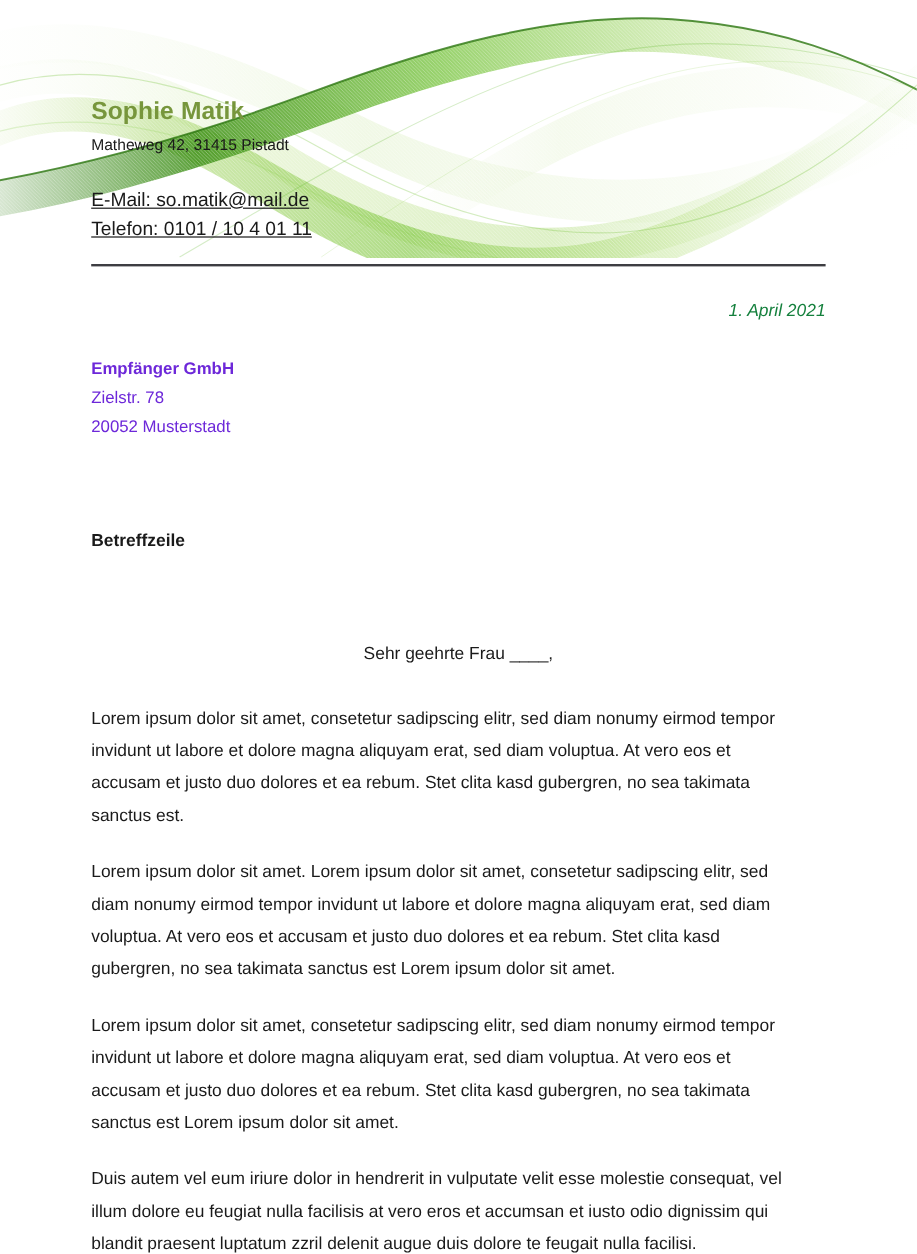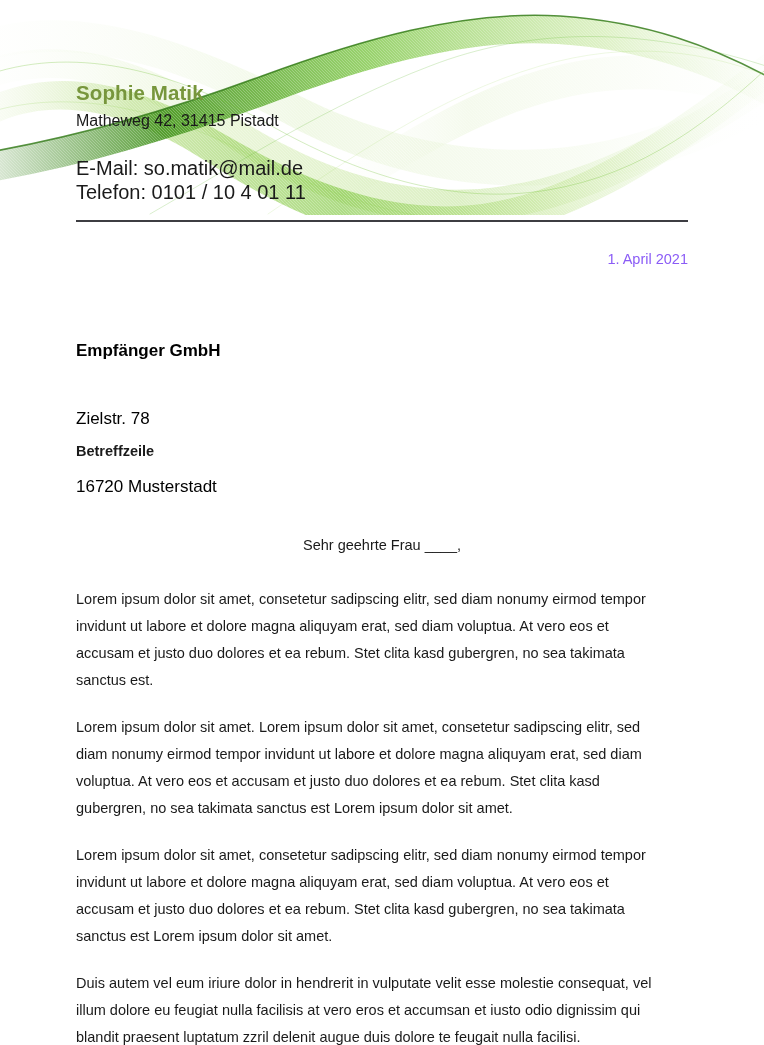--- a/index.html
+++ b/index.html
@@ -41,67 +41,68 @@
   }
   #sender-name {
     font-size: 20.5px;
     font-weight: bold;
     color: #77963c;
     letter-spacing: 0.1px;
     line-height: 26px;
     margin: 0 0 4px 0;
   }
   #sender-address {
-    font-size: 16px;
+    font-size: 13px;
     line-height: 22px;
     margin: 0;
     color: #1a1a1a;
   }
   #sender-contact {
     margin-top: 24px;
   }
   #sender-contact .contact-line {
-    font-size: 20px;
+    font-size: 16px;
     line-height: 24px;
     color: #1a1a1a;
+    text-decoration: underline;
   }
 
   
   #header-divider {
     position: absolute;
     left: 76px;
     top: 220px;
     width: 612px;
     height: 2px;
     background: #3d3d42;
   }
 
   
   #letter-date {
     position: absolute;
     right: 76px;
     top: 249px;
     font-size: 14.5px;
     line-height: 20px;
     text-align: right;
-    color: #8b5cf6;
+    color: #15803d;
+    font-style: italic;
   }
 
   
   #recipient-block {
     position: absolute;
     left: 76px;
     top: 295px;
     width: 400px;
   }
   #recipient-block .recipient-line {
-    font-size: 17px;
+    font-size: 14px;
     line-height: 24px;
-    color: #000000;
-    margin-top: 44px;
+    color: #6d28d9;
   }
   #recipient-block .recipient-line.is-bold {
     font-weight: bold;
   }
 
   
   #subject-line {
     position: absolute;
     left: 76px;
     top: 440px;
@@ -245,21 +246,21 @@
   </div>
 </div>
 
 <div id="header-divider"></div>
 
 <div id="letter-date">1. April 2021</div>
 
 <div id="recipient-block">
   <div class="recipient-line is-bold">Empfänger GmbH</div>
   <div class="recipient-line">Zielstr. 78</div>
-  <div class="recipient-line">16720 Musterstadt</div>
+  <div class="recipient-line">20052 Musterstadt</div>
 </div>
 
 <div id="subject-line">Betreffzeile</div>
 
 <div id="letter-body">
   <p class="salutation">Sehr geehrte Frau ____,</p>
   <p class="body-paragraph">Lorem ipsum dolor sit amet, consetetur sadipscing elitr, sed diam nonumy eirmod tempor invidunt ut labore et dolore magna aliquyam erat, sed diam voluptua. At vero eos et accusam et justo duo dolores et ea rebum. Stet clita kasd gubergren, no sea takimata sanctus est.</p>
   <p class="body-paragraph">Lorem ipsum dolor sit amet. Lorem ipsum dolor sit amet, consetetur sadipscing elitr, sed diam nonumy eirmod tempor invidunt ut labore et dolore magna aliquyam erat, sed diam voluptua. At vero eos et accusam et justo duo dolores et ea rebum. Stet clita kasd gubergren, no sea takimata sanctus est Lorem ipsum dolor sit amet.</p>
   <p class="body-paragraph">Lorem ipsum dolor sit amet, consetetur sadipscing elitr, sed diam nonumy eirmod tempor invidunt ut labore et dolore magna aliquyam erat, sed diam voluptua. At vero eos et accusam et justo duo dolores et ea rebum. Stet clita kasd gubergren, no sea takimata sanctus est Lorem ipsum dolor sit amet.</p>
   <p class="body-paragraph">Duis autem vel eum iriure dolor in hendrerit in vulputate velit esse molestie consequat, vel illum dolore eu feugiat nulla facilisis at vero eros et accumsan et iusto odio dignissim qui blandit praesent luptatum zzril delenit augue duis dolore te feugait nulla facilisi.</p>

